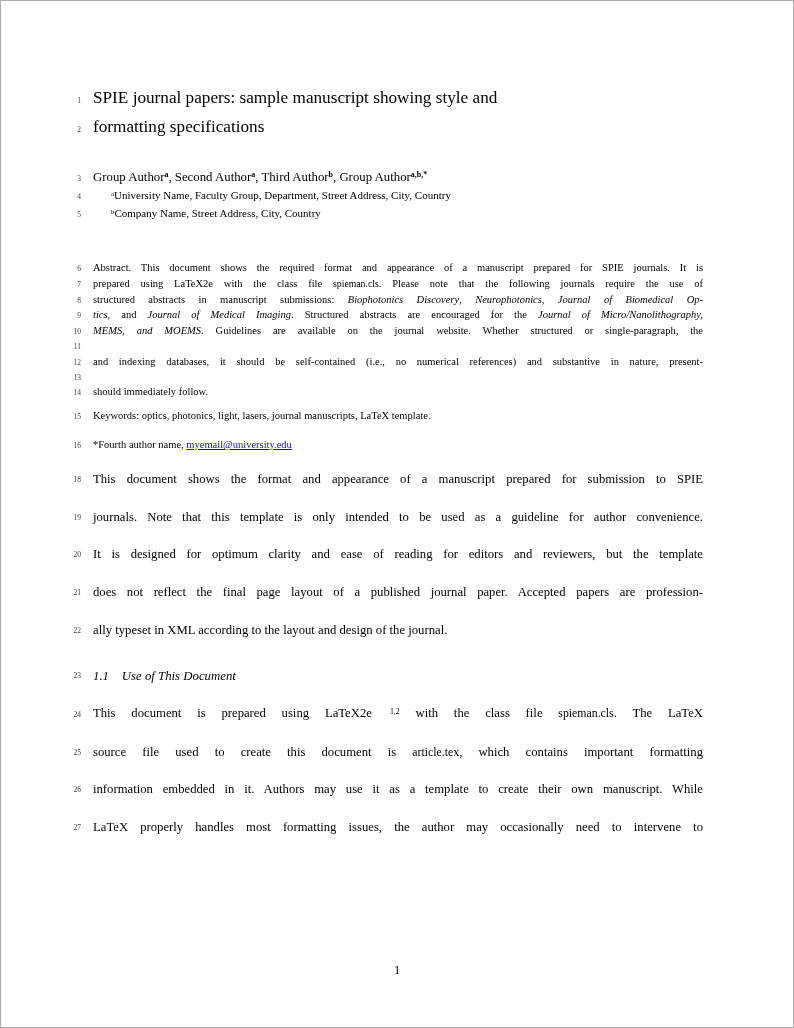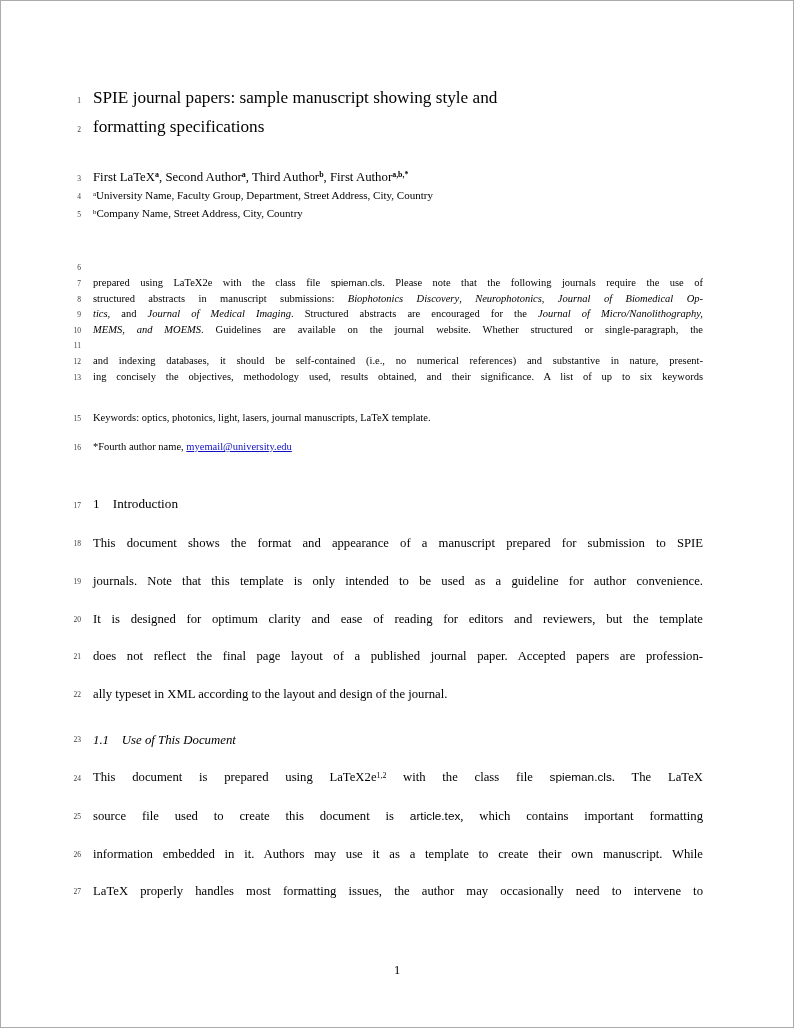--- a/index.html
+++ b/index.html
@@ -28,36 +28,36 @@
   .just .content { text-align: justify; text-align-last: justify; }
 
   .block.title { font-size: 17.2px; }
   .block.title .line { line-height: 26px; }
   .block.authors { margin-top: 26px; font-size: 12.8px; }
   .block.authors .line { line-height: 17px; }
   .block.affil { font-size: 11px; }
   .block.affil .line { line-height: 17px; }
   .block.abstract { margin-top: 38px; font-size: 10.5px; }
   .block.abstract .line { line-height: 14.8px; }
-  .block.keywords { margin-top: 25px; font-size: 10.5px; }
+  .block.keywords { margin-top: 7px; font-size: 10.5px; }
   .block.keywords .line { line-height: 15px; }
   .block.note { margin-top: 13px; font-size: 10.5px; }
   .block.note .line { line-height: 15px; }
   .block.section { margin-top: 38px; font-size: 13.2px; }
   .block.section .line { line-height: 22px; }
   .block.subsection { margin-top: 16px; font-size: 12.8px; }
   .block.subsection .line { line-height: 22px; align-items: flex-end; }
   .block.para { margin-top: 8px; font-size: 12.7px; }
   .block.para .line { line-height: 37.6px; align-items: flex-end; }
 
   .seg-n { }
   .seg-b { font-weight: normal; }
   .seg-i { font-style: italic; }
-  .seg-m { font-family: Liberation Sans, sans-serif; font-size: 0.93em; }
-  .seg-sup { font-size: 0.62em; position: relative; top: -0.45em; }
+  .seg-m { font-family: Liberation Serif, serif; font-size: 0.93em; }
+  .seg-sup { font-size: 0.62em; position: relative; top: -0.45em; margin-left: 18px; }
   .seg-bsup { font-size: 0.62em; position: relative; top: -0.45em; font-weight: bold; }
   .seg-link { color: #1111c2; text-decoration: underline; cursor: pointer; }
 
   .footer-pagenum {
     position: absolute;
     bottom: 49px;
     left: 0; right: 0;
     text-align: center;
     font-size: 12.5px;
   }
@@ -73,36 +73,37 @@
           <span class="content"><span class="seg-b">SPIE journal papers: sample manuscript showing style and</span></span>
         </div>
         <div class="line">
           <span class="num">2</span>
           <span class="content"><span class="seg-b">formatting specifications</span></span>
         </div>
       </div>
       <div class="block authors">
         <div class="line">
           <span class="num">3</span>
-          <span class="content"><span class="seg-b">First LaTeX</span><span class="seg-bsup">a</span><span class="seg-b">, Second Author</span><span class="seg-bsup">a</span><span class="seg-b">, Third Author</span><span class="seg-bsup">b</span><span class="seg-b">, First Author</span><span class="seg-bsup">a,b,*</span></span>
+          <span class="content"><span class="seg-b">Group Author</span><span class="seg-bsup">a</span><span class="seg-b">, Second Author</span><span class="seg-bsup">a</span><span class="seg-b">, Third Author</span><span class="seg-bsup">b</span><span class="seg-b">, Group Author</span><span class="seg-bsup">a,b,*</span></span>
         </div>
       </div>
       <div class="block affil">
         <div class="line">
           <span class="num">4</span>
           <span class="content"><span class="seg-sup">a</span><span class="seg-n">University Name, Faculty Group, Department, Street Address, City, Country</span></span>
         </div>
         <div class="line">
           <span class="num">5</span>
           <span class="content"><span class="seg-sup">b</span><span class="seg-n">Company Name, Street Address, City, Country</span></span>
         </div>
       </div>
       <div class="block abstract">
         <div class="line just">
           <span class="num">6</span>
+          <span class="content"><span class="seg-b">Abstract.</span><span class="seg-n">  This document shows the required format and appearance of a manuscript prepared for SPIE journals. It is</span></span>
         </div>
         <div class="line just">
           <span class="num">7</span>
           <span class="content"><span class="seg-n">prepared using LaTeX2e with the class file </span><span class="seg-m">spieman.cls</span><span class="seg-n">. Please note that the following journals require the use of</span></span>
         </div>
         <div class="line just">
           <span class="num">8</span>
           <span class="content"><span class="seg-n">structured abstracts in manuscript submissions: </span><span class="seg-i">Biophotonics Discovery</span><span class="seg-n">, </span><span class="seg-i">Neurophotonics</span><span class="seg-n">, </span><span class="seg-i">Journal of Biomedical Op-</span></span>
         </div>
         <div class="line just">
@@ -115,39 +116,36 @@
         </div>
         <div class="line just">
           <span class="num">11</span>
         </div>
         <div class="line just">
           <span class="num">12</span>
           <span class="content"><span class="seg-n">and indexing databases, it should be self-contained (i.e., no numerical references) and substantive in nature, present-</span></span>
         </div>
         <div class="line just">
           <span class="num">13</span>
-          <span class="content"><span class="seg-n">ing concisely the objectives, methodology used, results obtained, and their significance. A list of up to six keywords</span></span>
+        </div>
+        <div class="line">
+          <span class="num">14</span>
+          <span class="content"><span class="seg-n">should immediately follow.</span></span>
         </div>
       </div>
       <div class="block keywords">
         <div class="line">
           <span class="num">15</span>
           <span class="content"><span class="seg-b">Keywords:</span><span class="seg-n"> optics, photonics, light, lasers, journal manuscripts, LaTeX template.</span></span>
         </div>
       </div>
       <div class="block note">
         <div class="line">
           <span class="num">16</span>
           <span class="content"><span class="seg-b">*Fourth author name, </span><span class="seg-link">myemail@university.edu</span></span>
-        </div>
-      </div>
-      <div class="block section">
-        <div class="line">
-          <span class="num">17</span>
-          <span class="content"><span class="seg-b">1  Introduction</span></span>
         </div>
       </div>
       <div class="block para">
         <div class="line just">
           <span class="num">18</span>
           <span class="content"><span class="seg-n">This document shows the format and appearance of a manuscript prepared for submission to SPIE</span></span>
         </div>
         <div class="line just">
           <span class="num">19</span>
           <span class="content"><span class="seg-n">journals. Note that this template is only intended to be used as a guideline for author convenience.</span></span>

